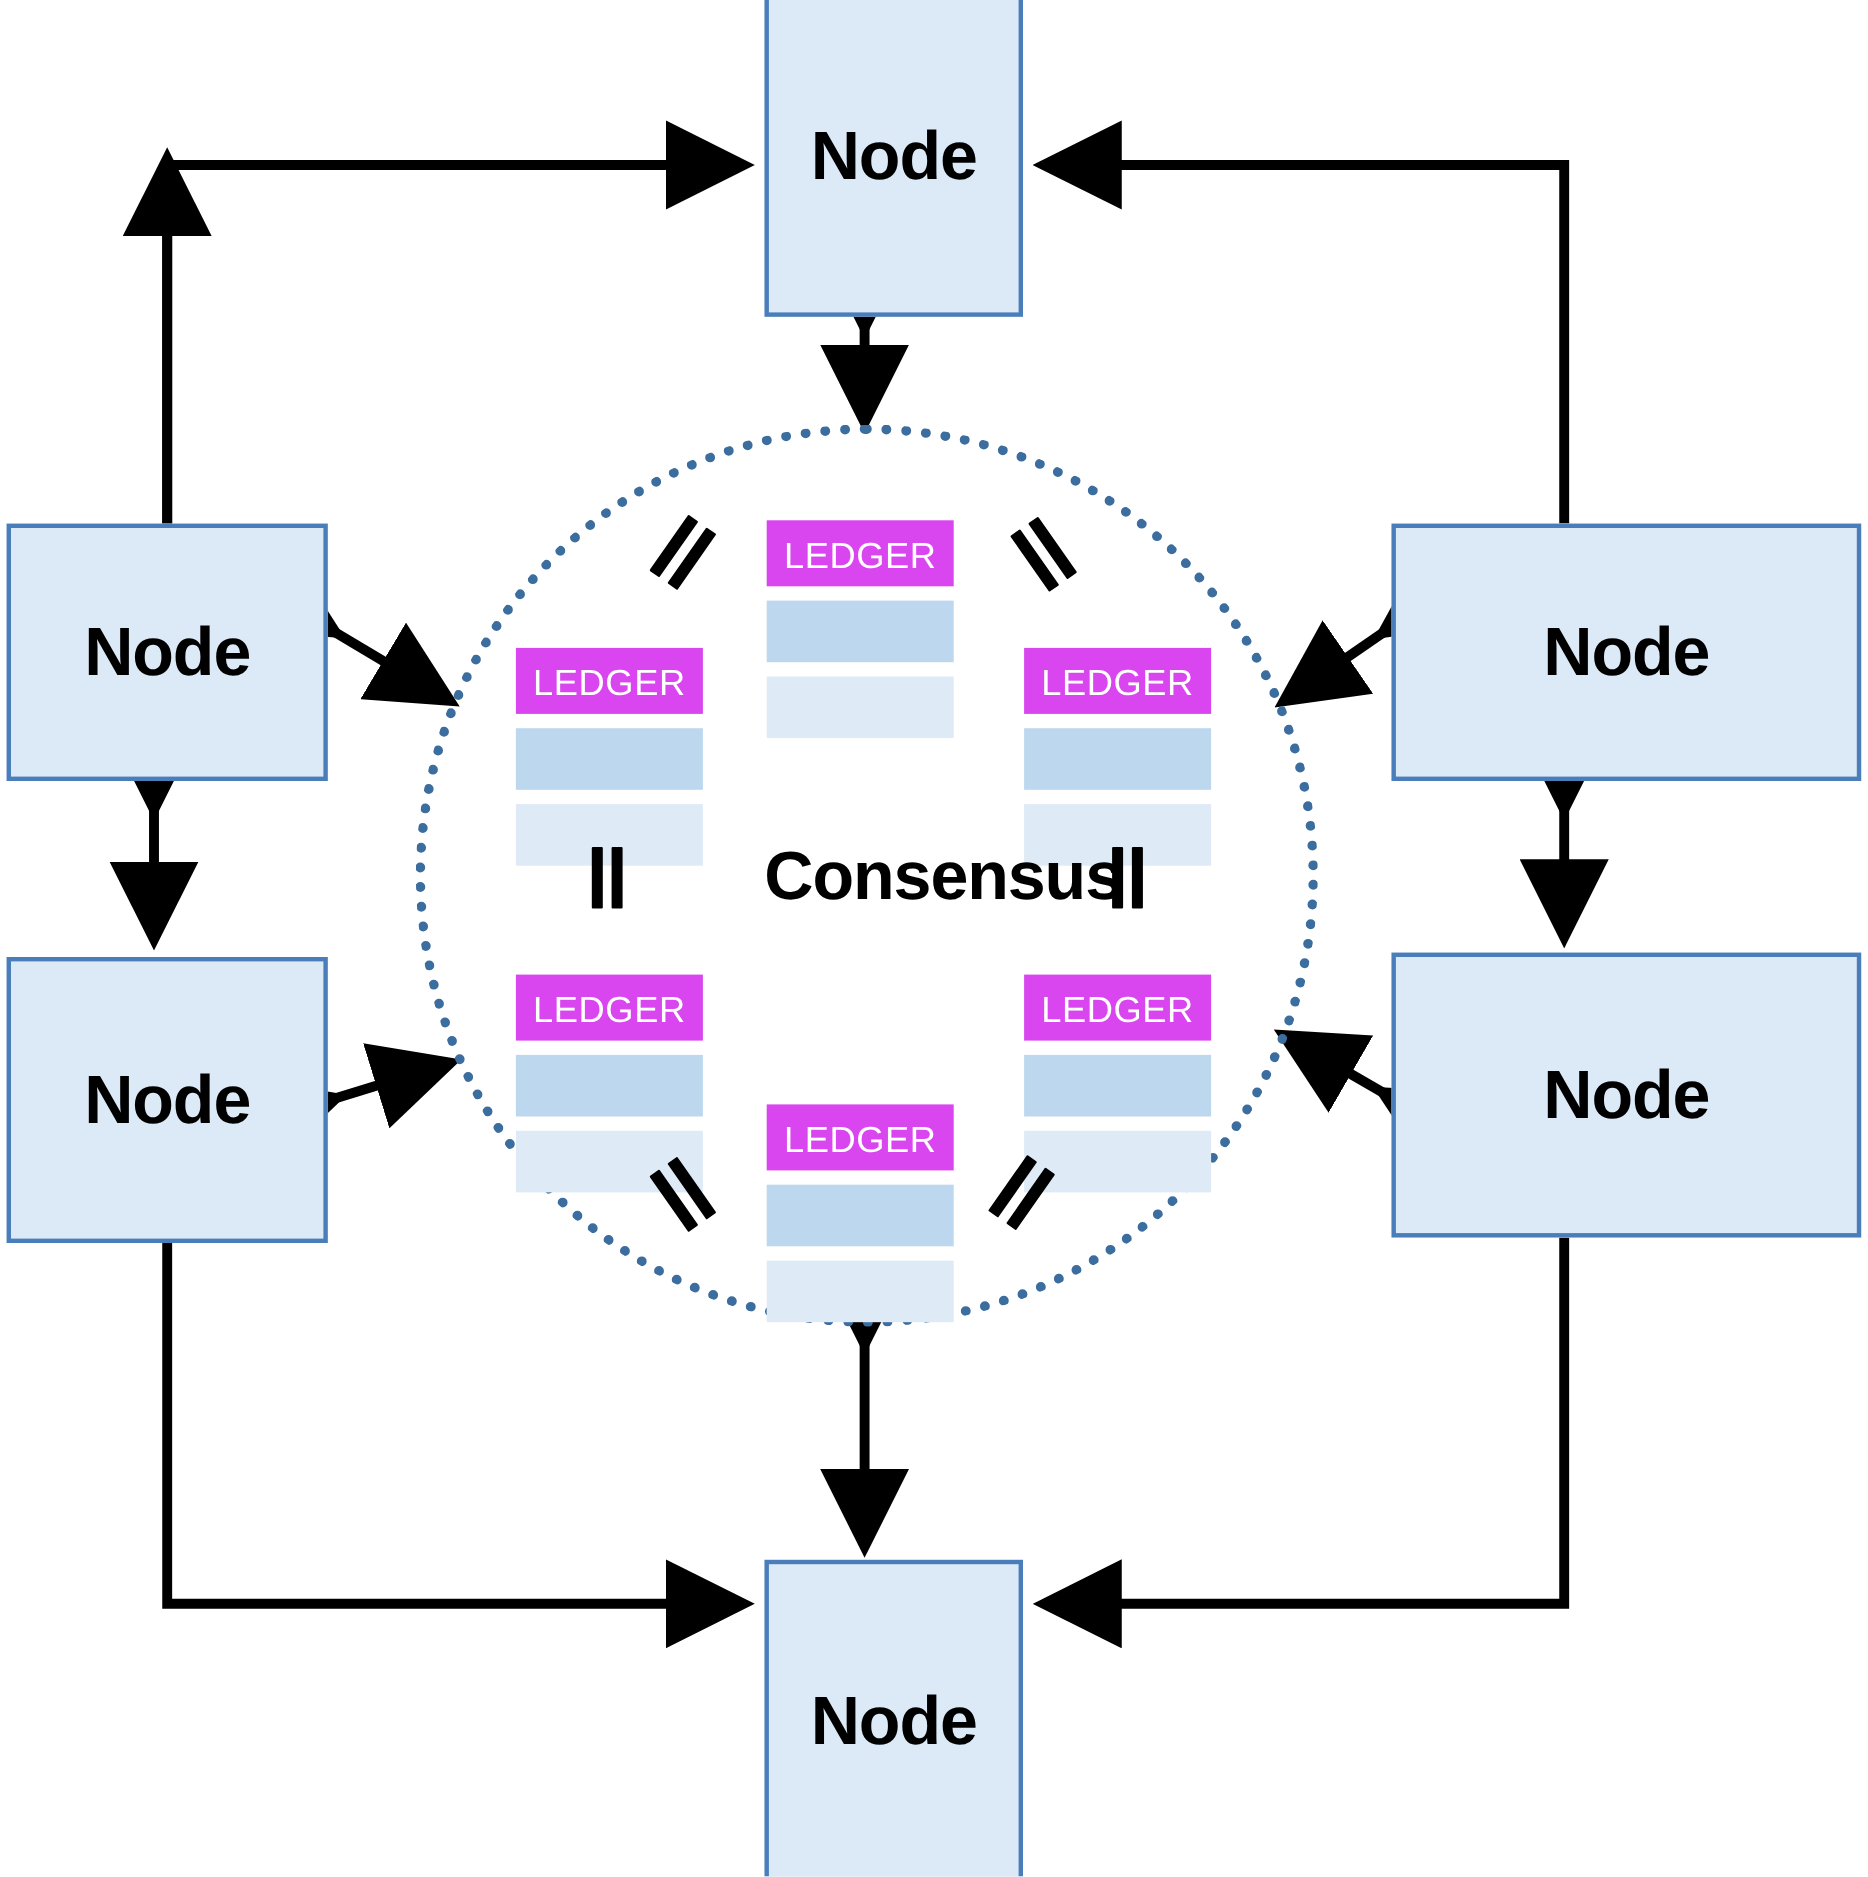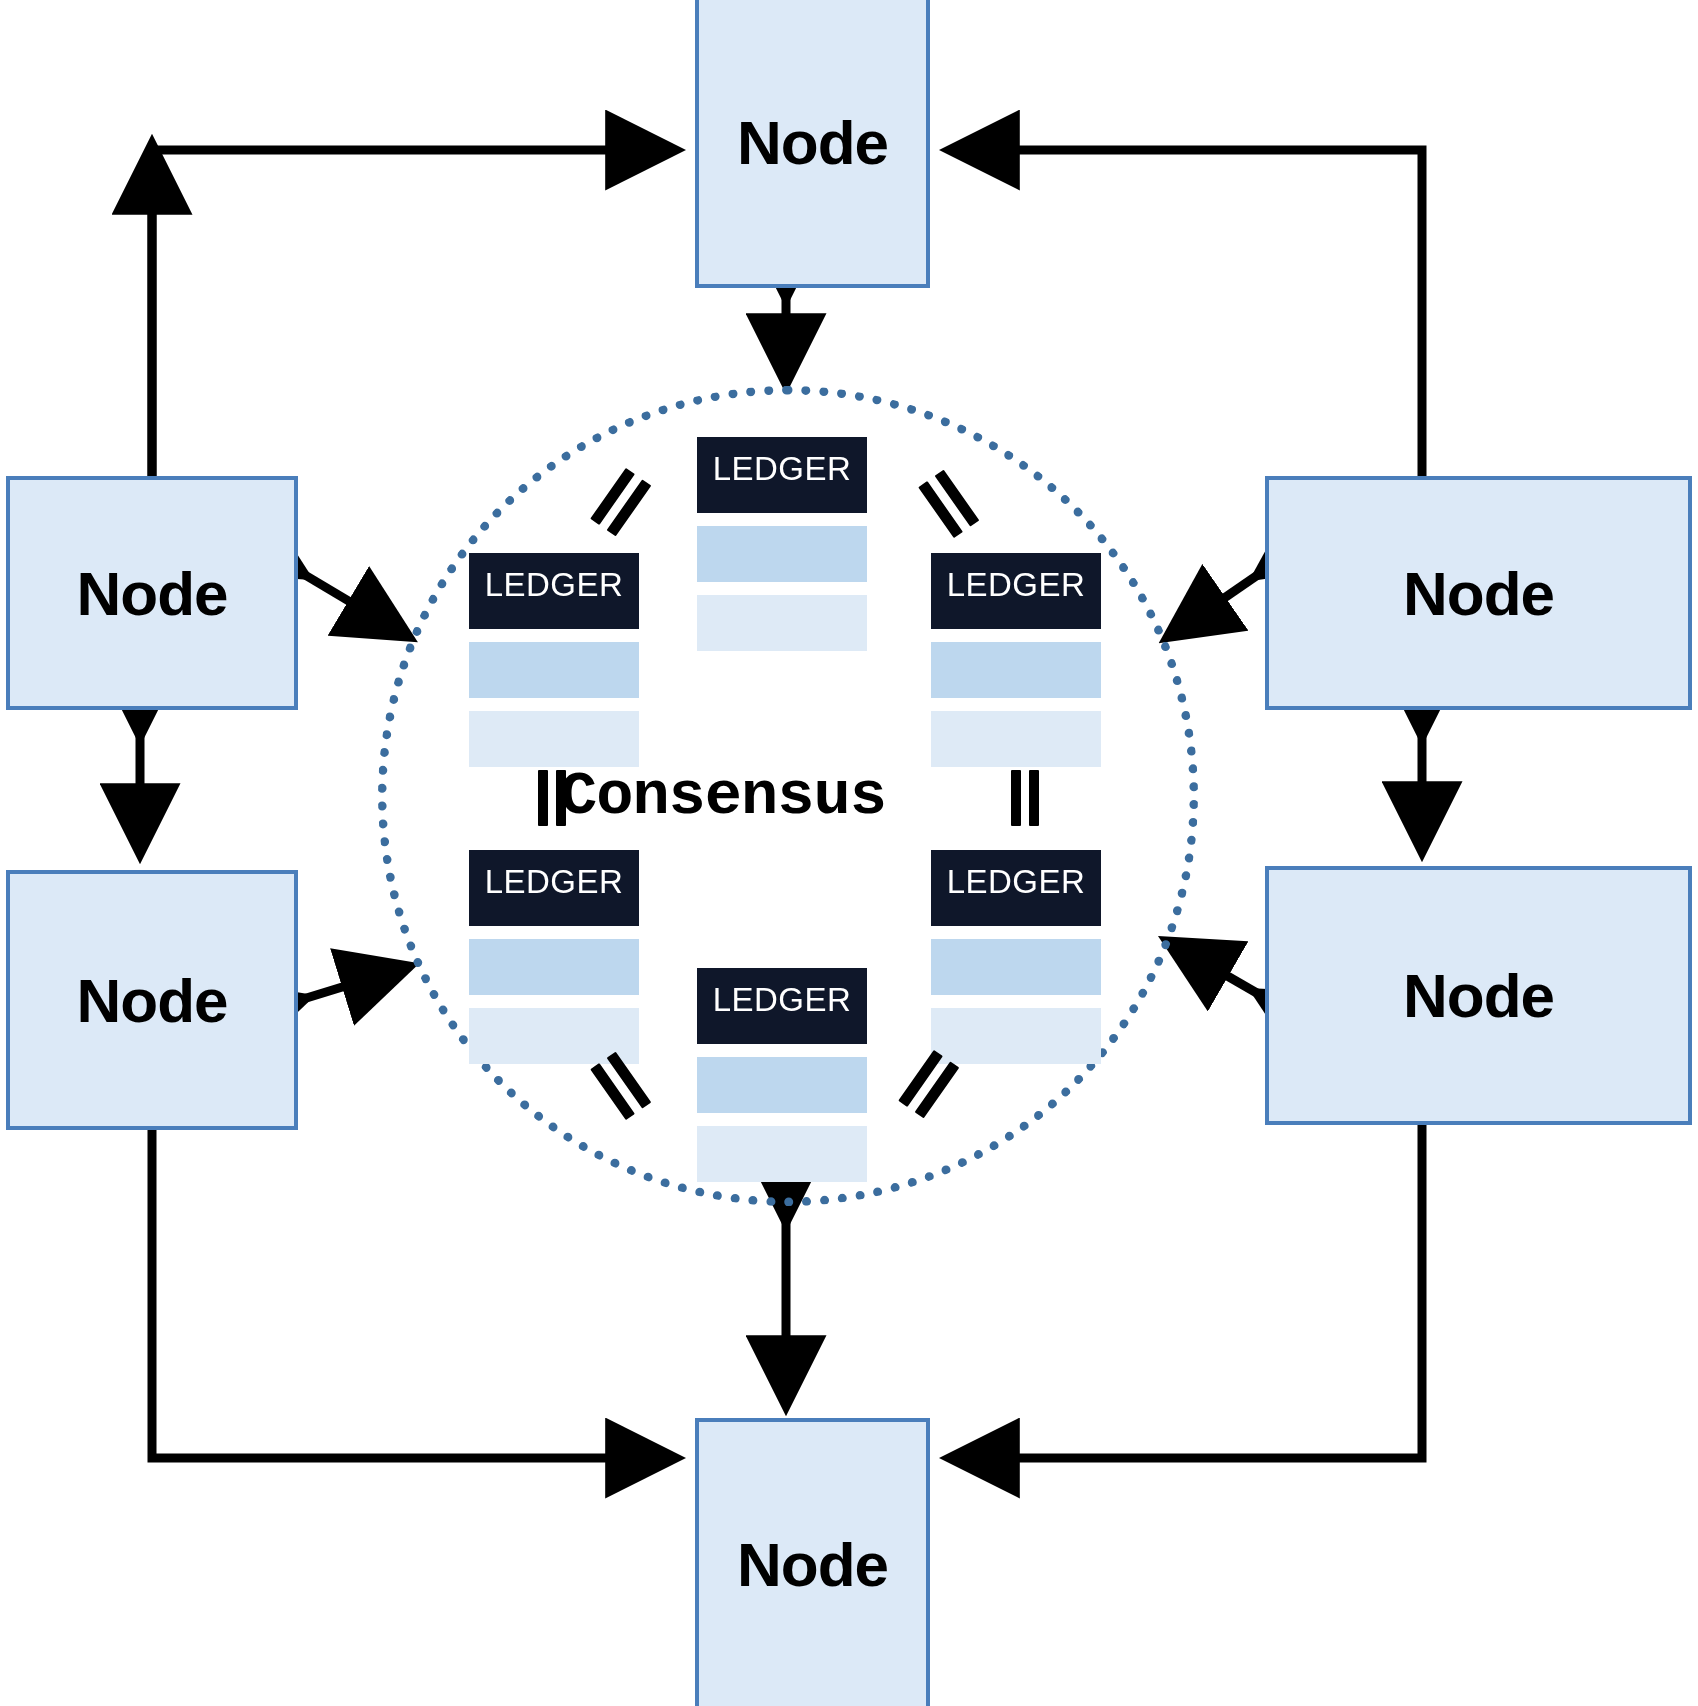--- a/index.html
+++ b/index.html
@@ -31,51 +31,51 @@
     left:378px; top:386px;
     width:820px; height:820px;
     border:9px dotted #3b6d9e;
     border-radius:50%;
     box-sizing:border-box;
   }
 
   
   .ledger{position:absolute;width:170px;}
   .ledger .hdr{
-    background:#0f172a;
+    background:#d946ef;
     color:#ffffff;
     font-size:33px;
     font-weight:normal;
-    height:76px;
+    height:60px;
     line-height:64px;
     text-align:center;
     letter-spacing:0.5px;
+    margin-top:36px;
   }
   .ledger .bar{height:56px;}
   .ledger .bar.mid{background:#bdd7ee;margin-top:13px;}
   .ledger .bar.light{background:#deeaf6;margin-top:13px;}
 
   .led-top   {left:697px;  top:437px;}
   .led-left  {left:469px;  top:553px;}
   .led-right {left:931px;  top:553px;}
   .led-bl    {left:469px;  top:850px;}
   .led-br    {left:931px;  top:850px;}
   .led-bot   {left:697px;  top:968px;}
 
   
   .consensus{
     position:absolute;
     left:560px; top:761px;
     width:460px;
-    text-align:left;
+    text-align:right;
     font-size:62px;
     font-weight:bold;
     color:#000000;
     letter-spacing:-1px;
-    font-family:Liberation Mono, monospace;
   }
 
   
   .eqmark{position:absolute;color:#000;font-weight:bold;line-height:1;}
   .eqmark .bar{
     position:absolute;
     background:#000000;
     border-radius:1px;
   }
   

